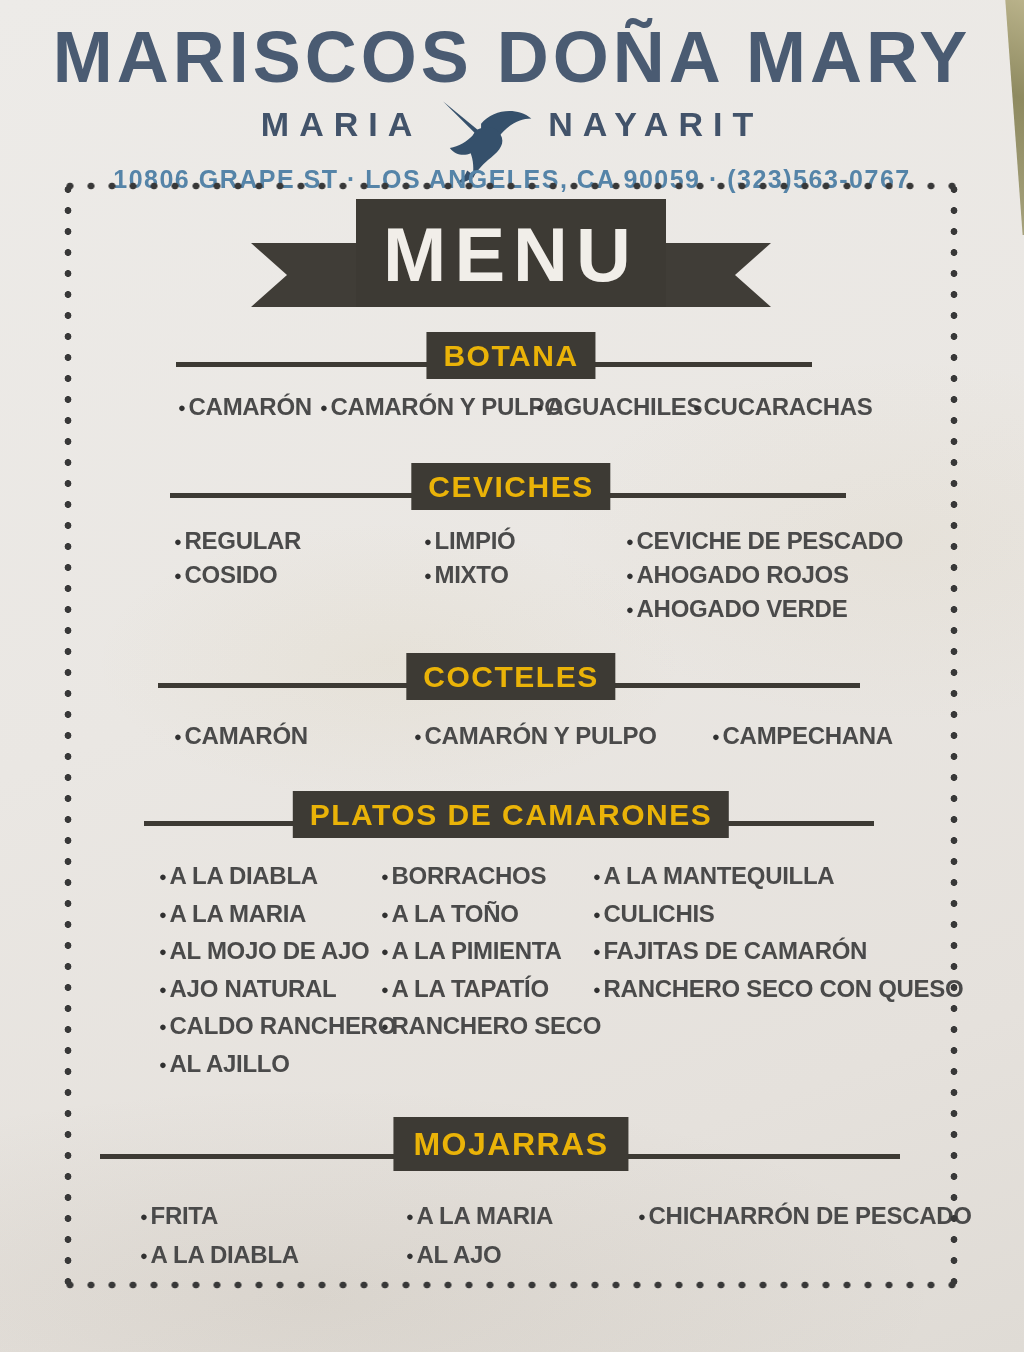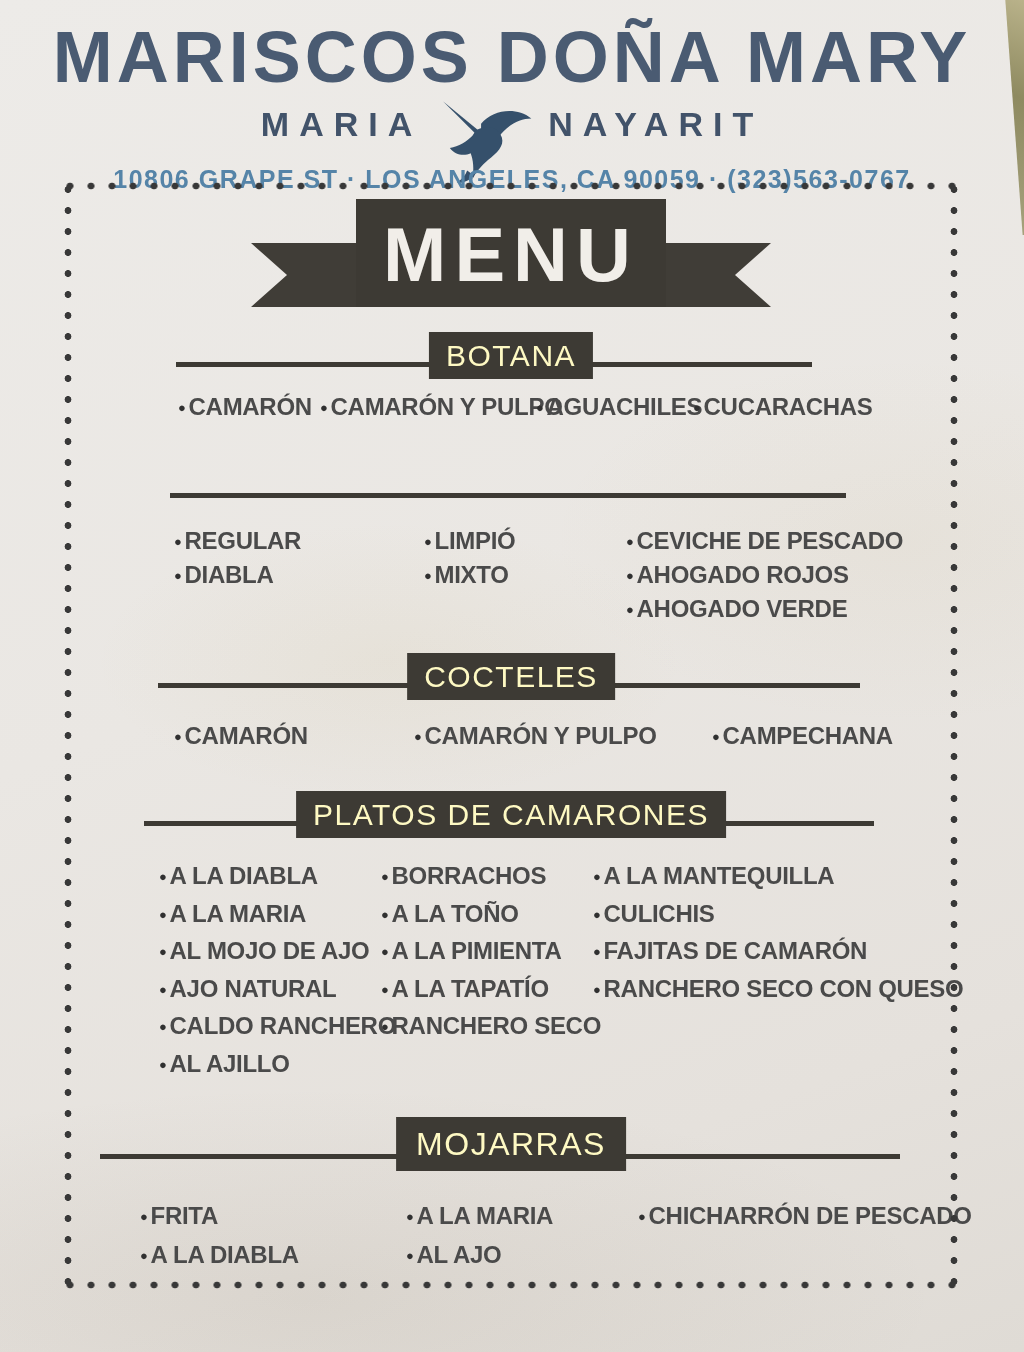--- a/index.html
+++ b/index.html
@@ -61,22 +61,22 @@
   .ribbon text {
     font-family: "Liberation Sans", sans-serif; font-weight: bold;
     font-size: 76px; letter-spacing: 8px; fill: #f1eee9;
   }
 
   
   .sec-header { position: relative; height: 52px; }
   .sec-line { position: absolute; bottom: 8px; height: 5px; background: #3d3a34; }
   .sec-box {
     position: absolute; bottom: -4px; left: 50%; transform: translateX(-50%);
-    background: #3d3a34; color: #fef9c3; white-space: nowrap;
-    font-weight: normal; font-size: 30px; letter-spacing: 1.5px;
+    background: #3d3a34; color: #eab308; white-space: nowrap;
+    font-weight: bold; font-size: 30px; letter-spacing: 1.5px;
     padding: 7px 17px 6px 17px;
   }
   .items { display: grid; align-items: start; color: #474747; }
   .item {
     font-size: 24px; font-weight: bold; letter-spacing: -0.3px;
     white-space: nowrap; color: #4a4a4a;
   }
   .item::before { content: "●"; font-size: 13px; vertical-align: 3px; margin-right: 3px; color: #303030; }
 
   
@@ -163,25 +163,26 @@
             </div>
             <div class="col">
               <div class="item">CUCARACHAS</div>
             </div>
           </div>
   </div>
 
   <div class="section s1">
     <div class="sec-header">
       <div class="sec-line"></div>
+      <div class="sec-box">CEVICHES</div>
     </div>
     <div class="items">
             <div class="col">
               <div class="item">REGULAR</div>
-              <div class="item">DIABLA</div>
+              <div class="item">COSIDO</div>
             </div>
             <div class="col">
               <div class="item">LIMPIÓ</div>
               <div class="item">MIXTO</div>
             </div>
             <div class="col">
               <div class="item">CEVICHE DE PESCADO</div>
               <div class="item">AHOGADO ROJOS</div>
               <div class="item">AHOGADO VERDE</div>
             </div>

